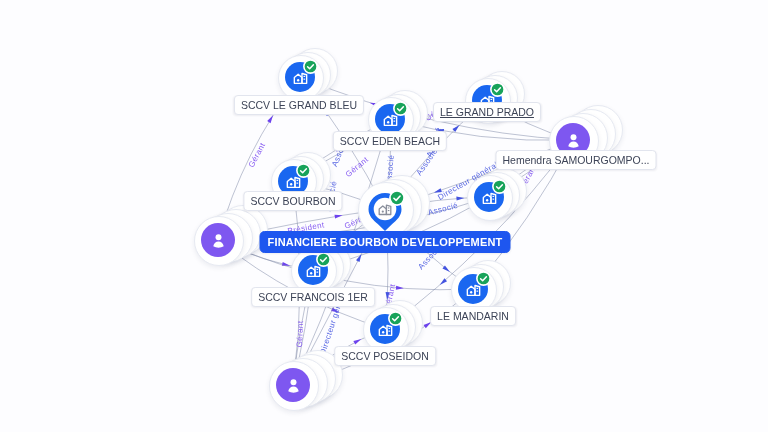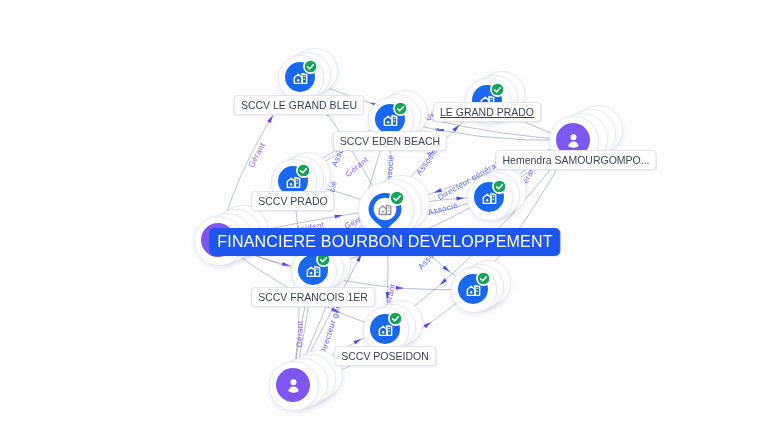--- a/index.html
+++ b/index.html
@@ -14,21 +14,21 @@
   #nodes{position:absolute;left:0;top:0;width:100%;height:100%;z-index:3;}
   .node{position:absolute;width:0;height:0;}
   .card{position:absolute;border-radius:50%;background:#fff;
     border:1px solid #e7eaf2;box-shadow:0 2px 5px rgba(30,40,80,.08);}
   .cc{position:absolute;border-radius:50%;display:flex;align-items:center;justify-content:center;}
   .check{position:absolute;display:flex;}
   .nlabel{position:absolute;transform:translate(-50%,-50%);white-space:nowrap;
     font-size:10.5px;color:#3d4457;background:#fff;border:1px solid #e2e5ee;
     border-radius:4px;padding:3px 6px;box-shadow:0 1px 2px rgba(25,35,70,.07);z-index:4;}
   .nlabel.selected{background:#1e56ef;color:#fff;border-color:#1e56ef;
-    font-size:16px;font-weight:400;padding:4px 7px;border-radius:5px;letter-spacing:.2px;}
+    font-size:11px;font-weight:700;padding:4px 7px;border-radius:5px;letter-spacing:.2px;}
   .pinwrap{position:absolute;}
 </style>
 </head>
 <body>
 
 <div id="graph">
   <svg id="edges-svg" width="768" height="432">
       <path d="M218 240 Q242.92008887195948 150.41071955521886 300 77" class="edge"></path>
       <polygon points="273.0764906214137,115.29305640865522 270.565248870298,123.14352906114266 267.1880297450639,121.06040280953118" fill="#6d43ee"></polygon>
       <path d="M218 240 Q250.55372594177376 204.21236348530562 293 181" class="edge"></path>
@@ -214,21 +214,21 @@
     <rect x="10.8" y="9" width="1.6" height="1.1" fill="#fff"></rect>
   </svg>
         </span>
         <span class="check" style="left: 3px; top: -18px;">
           <svg width="15" height="15" viewBox="0 0 14 14">
     <circle cx="7" cy="7" r="6.2" fill="#18a35a" stroke="#fff" stroke-width="1.5"></circle>
     <path d="M4.3 7.2l1.9 1.9 3.5-3.8" stroke="#fff" stroke-width="1.4" fill="none" stroke-linecap="round" stroke-linejoin="round"></path>
   </svg>
         </span>
       </div>
-      <div class="nlabel" style="left: 293px; top: 201px;">SCCV PRADO</div>
+      <div class="nlabel" style="left: 293px; top: 201px;">SCCV BOURBON</div>
       <div class="node" style="left: 385px; top: 209px;">
         <span class="card" style="width: 54px; height: 54px; left: -11px; top: -34px;"></span>
         <span class="card" style="width: 54px; height: 54px; left: -19px; top: -30px;"></span>
         <span class="card" style="width: 54px; height: 54px; left: -27px; top: -27px;"></span>
         <span class="pinwrap" style="left: -23px; top: -19px;"><svg width="46" height="52" viewBox="0 0 46 52">
     <path d="M23 3C14 3 6.5 10.2 6.5 19.3c0 6.8 4.6 10.6 9.3 14.8L23 41l7.2-6.9c4.7-4.2 9.3-8 9.3-14.8C39.5 10.2 32 3 23 3z" fill="#1a67f0"></path>
     <circle cx="23" cy="19" r="11.3" fill="#fff"></circle>
     <g transform="translate(15,11)">
               <svg width="16" height="16" viewBox="0 0 16 16">
     <g fill="none" stroke="#8a8f9c" stroke-width="1.3" stroke-linejoin="round">
@@ -321,20 +321,21 @@
     <rect x="10.8" y="9" width="1.6" height="1.1" fill="#fff"></rect>
   </svg>
         </span>
         <span class="check" style="left: 3px; top: -18px;">
           <svg width="15" height="15" viewBox="0 0 14 14">
     <circle cx="7" cy="7" r="6.2" fill="#18a35a" stroke="#fff" stroke-width="1.5"></circle>
     <path d="M4.3 7.2l1.9 1.9 3.5-3.8" stroke="#fff" stroke-width="1.4" fill="none" stroke-linecap="round" stroke-linejoin="round"></path>
   </svg>
         </span>
       </div>
+      <div class="nlabel" style="left: 473px; top: 316px;">LE MANDARIN</div>
       <div class="node" style="left: 385px; top: 329px;">
         <span class="card" style="width: 44px; height: 44px; left: -8px; top: -29px;"></span>
         <span class="card" style="width: 44px; height: 44px; left: -15px; top: -25px;"></span>
         <span class="card" style="width: 44px; height: 44px; left: -22px; top: -22px;"></span>
         <span class="cc" style="width: 30px; height: 30px; left: -15px; top: -15px; background: rgb(26, 103, 240);">
           <svg width="17" height="17" viewBox="0 0 16 16">
     <g fill="none" stroke="#fff" stroke-width="1.3" stroke-linejoin="round">
       <path d="M2.2 13.5V8l3.6-3 3.6 3v5.5z"></path>
       <path d="M9.4 13.5V4.2l4.4 1.2v8.1z"></path>
     </g>

